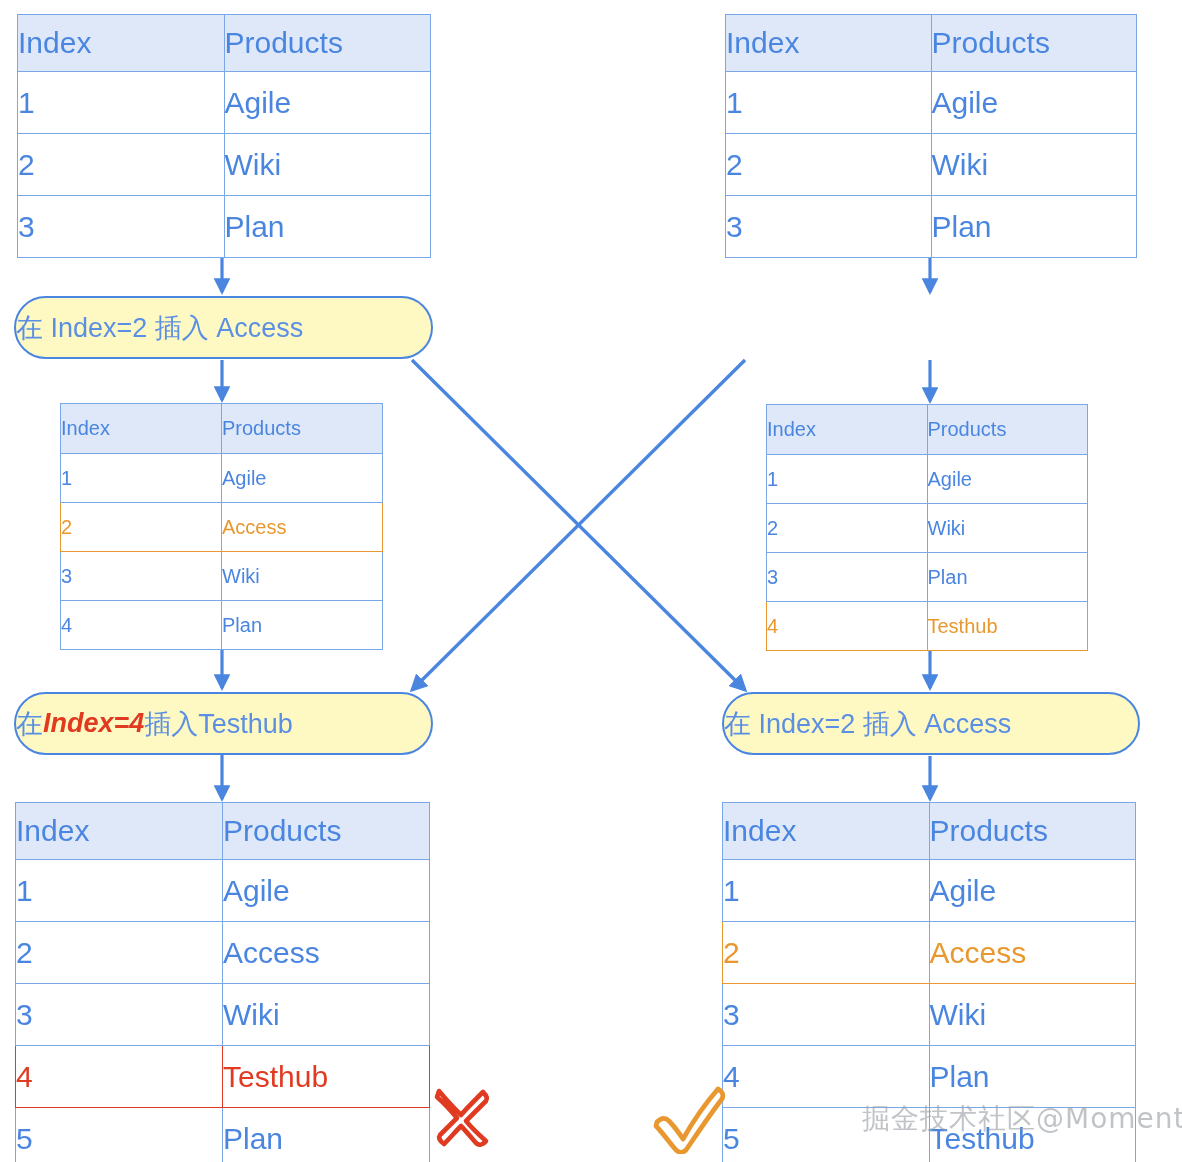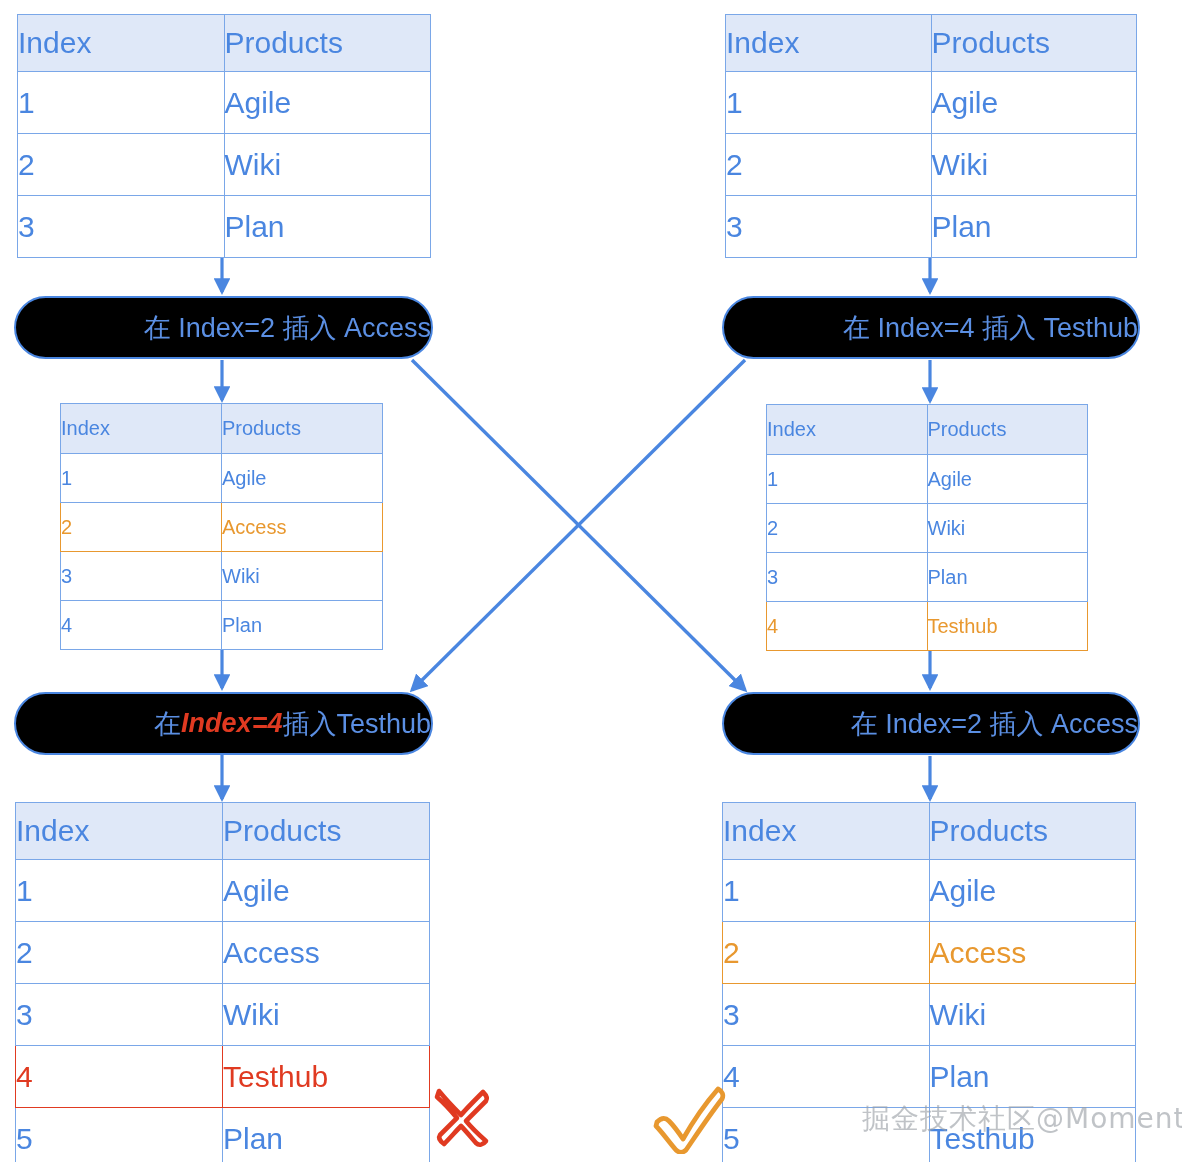--- a/index.html
+++ b/index.html
@@ -51,24 +51,24 @@
   .tbl.big th{height:56px;}
   
   .tbl.small th,.tbl.small td{font-size:20px;height:48px;}
   .tbl.small th{height:49px;}
 
   
   .pill{
     position:absolute;
     border:2.2px solid #4a86e0;
     border-radius:999px;
-    background:#000000;
+    background:#fef9c3;
     display:flex;
     align-items:center;
-    justify-content:flex-end;
+    justify-content:flex-start;
     color:#5b8fe3;
     font-size:27px;
     white-space:nowrap;
     box-sizing:border-box;
   }
   .pill .redtok{color:#e03a21;font-weight:bold;font-style:italic;}
 
   
   .mark{position:absolute;}
 
@@ -241,23 +241,20 @@
         <td>2</td>
         <td>Wiki</td>
       </tr>
       <tr>
         <td>3</td>
         <td>Plan</td>
       </tr>
     </tbody>
   </table>
 
-  <div class="pill" style="left:722px;top:296px;width:418px;height:63px;">
-    <span>在 Index=4 插入 Testhub</span>
-  </div>
 
   <table class="tbl small" style="left:766px;top:404px;width:322px;">
     <colgroup>
         <col style="width:50%">
         <col style="width:50%">
       </colgroup>
     <thead>
       <tr>
         <th>Index</th>
         <th>Products</th>

